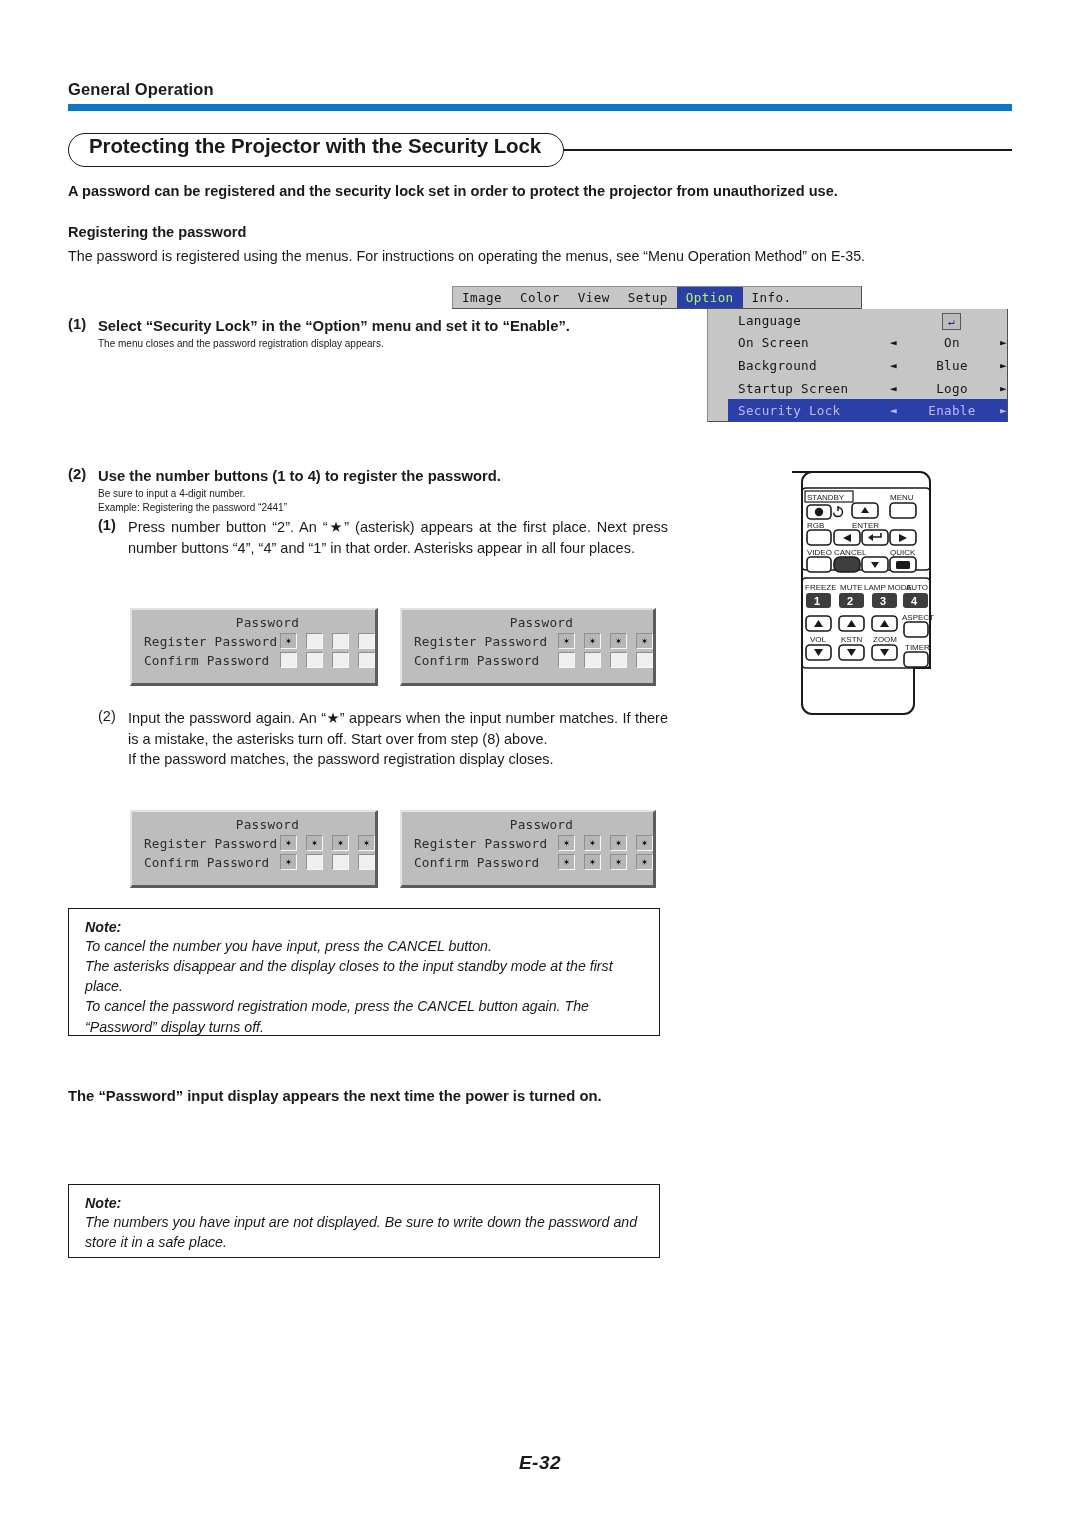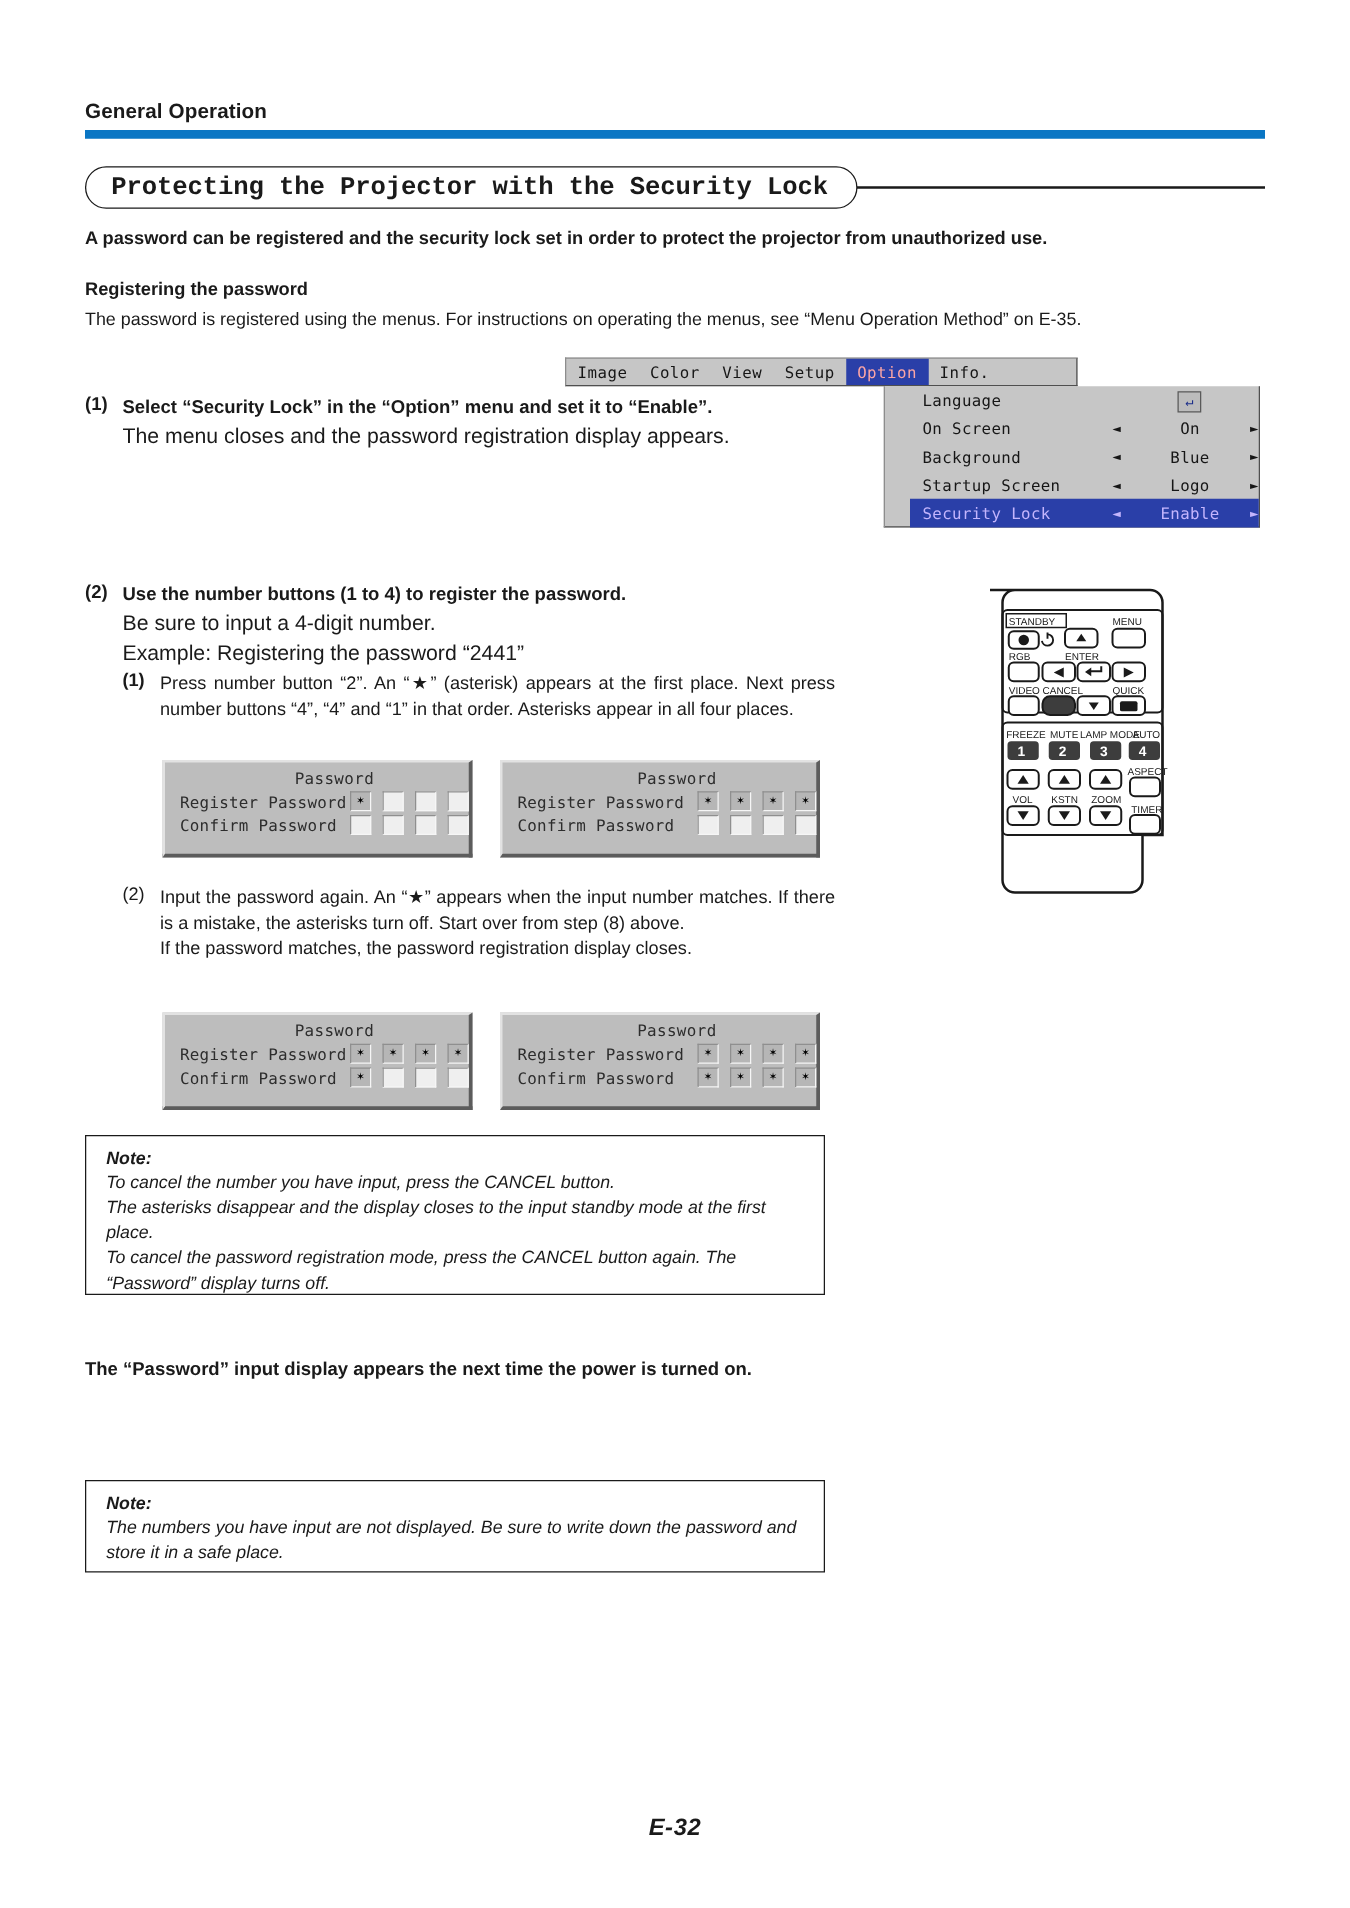--- a/index.html
+++ b/index.html
@@ -28,24 +28,23 @@
   #title-wrap {
     position: absolute; left: 68px; top: 133px;
     width: 944px; height: 36px;
   }
   #title-capsule {
     position: absolute; left: 0; top: 0;
     height: 34px; box-sizing: border-box;
     border: 1.6px solid #1a1a1a;
     border-radius: 18px;
     padding: 0 22px 0 20px;
-    display: flex; align-items: center;
+    display: flex; 
     background: #fff;
     z-index: 2;
-    font-family: Liberation Mono, monospace;
   }
   #title-capsule .t {
     font-size: 20.5px; font-weight: bold; letter-spacing: -.1px;
     white-space: nowrap;
   }
   #title-rule {
     position: absolute; left: 0; right: 0; top: 16px;
     height: 1.6px; background: #1a1a1a; z-index: 1;
   }
 
@@ -69,21 +68,21 @@
   }
   .step .num {
     width: 30px; flex: 0 0 30px;
     font-size: 14.8px; font-weight: bold;
   }
   .step .body { flex: 1 1 auto; }
   .step .hd {
     font-size: 14.8px; font-weight: bold; line-height: 1.42;
   }
   .step .tx {
-    font-size: 17px; line-height: 1.42;
+    font-size: 10px; line-height: 1.42;
   }
 
   .substep { display: flex; align-items: flex-start; margin-top: 2px; }
   .substep .num { width: 30px; flex: 0 0 30px; font-size: 14.5px; }
   .substep .body { flex: 1 1 auto; font-size: 14.5px; line-height: 1.42; }
   .just { text-align: justify; text-justify: inter-word; }
 
   
   #osd {
     position: absolute; left: 452px; top: 286px;
@@ -100,21 +99,21 @@
     display: flex; box-sizing: border-box;
   }
   .osd-tab {
     display: flex; align-items: center; justify-content: flex-start;
     font-size: 12.6px; color: #161616;
     font-family: "DejaVu Sans Mono", monospace;
     padding: 0 9px;
     letter-spacing: .4px;
   }
   .osd-tab.sel {
-    background: #2a3fa8; color: #fca5a5;
+    background: #2a3fa8; color: #bef264;
   }
   #osd-panel {
     position: absolute; left: 255px; top: 23px;
     width: 301px; height: 113px;
     background: #c6c6c6;
     border-left: 1.5px solid #8d8d8d;
     border-right: 1.5px solid #4f4f4f;
     border-bottom: 1.5px solid #4f4f4f;
     box-sizing: border-box;
   }

